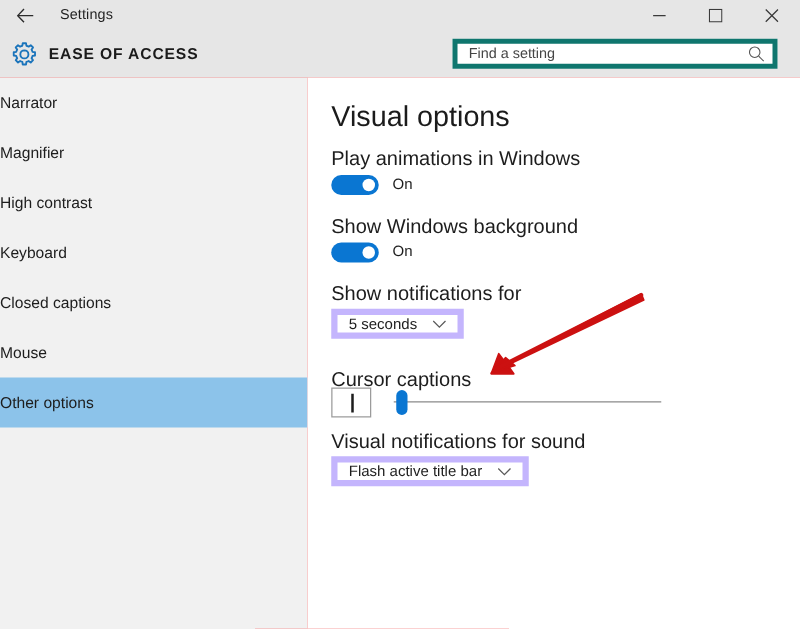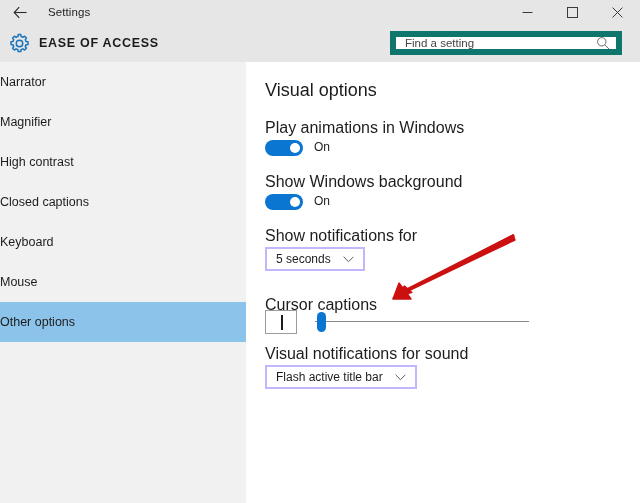--- a/index.html
+++ b/index.html
@@ -70,23 +70,23 @@
     position: absolute;
     left: 39px; top: 12px;
     font-size: 12.5px;
     font-weight: bold;
     letter-spacing: 0.7px;
     color: #1b1b1b;
   }
   .search-box {
     position: absolute;
     right: 18px; top: 7px;
-    width: 232px; height: 24px;
-    background: #ffffff;
-    border: 6px solid #0f766e;
+    width: 260px; height: 24px;
+    background: #ffffff;
+    border: 4px solid #0f766e;
     display: flex;
     align-items: center;
   }
   .search-input {
     border: 0;
     outline: none;
     background: transparent;
     font-family: "Liberation Sans", sans-serif;
     font-size: 11.5px;
     color: #333;
@@ -125,21 +125,21 @@
   
   .content {
     position: absolute;
     left: 246px; top: 62px;
     width: 394px; height: 441px;
     background: #ffffff;
   }
   .page-title {
     position: absolute;
     left: 19px; top: 18px;
-    font-size: 18px;
+    font-size: 23px;
     color: #1b1b1b;
   }
   .opt-label {
     position: absolute;
     font-size: 16px;
     color: #1d1d1d;
   }
 
   
   .toggle-row { position: absolute; display: flex; align-items: flex-start; }
@@ -158,21 +158,21 @@
   }
   .toggle-text {
     margin-left: 11px;
     font-size: 12px;
     color: #1d1d1d;
   }
 
   
   .dropdown {
     position: absolute;
-    border: 2px solid #c4b5fd;
+    border: 5px solid #c4b5fd;
     background: #ffffff;
     height: 24px;
     display: flex;
     align-items: center;
     padding: 0 9px;
   }
   .dropdown .dd-text {
     font-size: 12px;
     color: #1d1d1d;
   }
@@ -280,24 +280,24 @@
     <div class="nav-item">
       <span>Narrator</span>
     </div>
     <div class="nav-item">
       <span>Magnifier</span>
     </div>
     <div class="nav-item">
       <span>High contrast</span>
     </div>
     <div class="nav-item">
+      <span>Keyboard</span>
+    </div>
+    <div class="nav-item">
       <span>Closed captions</span>
-    </div>
-    <div class="nav-item">
-      <span>Keyboard</span>
     </div>
     <div class="nav-item">
       <span>Mouse</span>
     </div>
     <div class="nav-item selected">
       <span>Other options</span>
     </div>
   </div>
 
   <div class="content">

